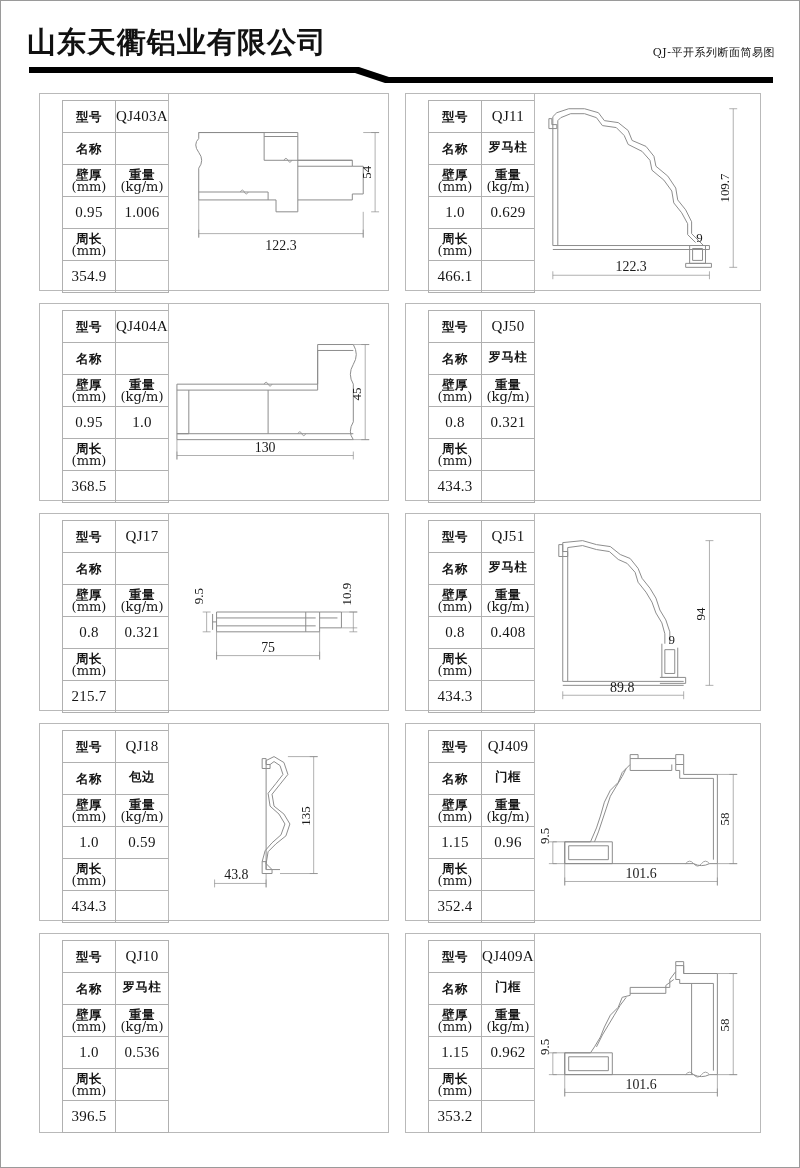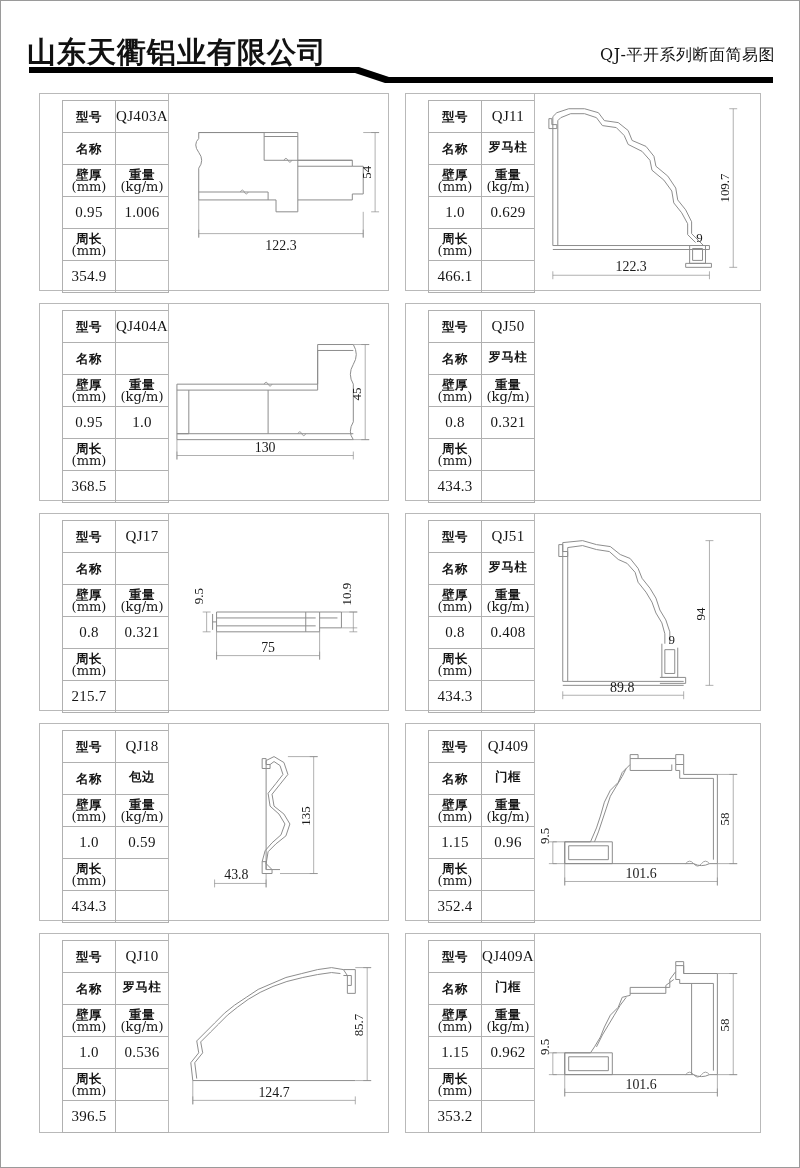--- a/index.html
+++ b/index.html
@@ -14,29 +14,29 @@
     position:absolute;left:0;top:0;width:800px;height:1168px;
     box-sizing:border-box;
     border:1px solid #9a9a9a;
     background:#fff;
   }
   
   .header{
     position:absolute;left:0;top:0;width:798px;height:86px;
   }
   .company{
-    position:absolute;left:26px;top:32px;
+    position:absolute;left:26px;top:22px;
     font-size:29px;font-weight:bold;letter-spacing:1px;
     color:#111;
     font-family:"DejaVu Serif","Liberation Serif",serif;
     white-space:nowrap;
   }
   .doc-title{
     position:absolute;right:24px;top:44px;
-    font-size:16px;color:#111;letter-spacing:.5px;
+    font-size:11px;color:#111;letter-spacing:.5px;
     font-family:"DejaVu Serif","Liberation Serif",serif;
     white-space:nowrap;
   }
   .rule{
     position:absolute;left:28px;top:66px;width:744px;height:16px;
   }
   
   .grid{
     position:absolute;left:0;top:88px;width:800px;
   }
@@ -697,47 +697,20 @@
               <span class="unit">(mm)</span>
             </td>
             <td></td>
           </tr>
           <tr>
             <td class="num">396.5</td>
             <td></td>
           </tr>
         </tbody>
           </table>
-        <div class="draw">
-          <svg viewBox="0 0 221 196">
-            <g fill="none" stroke="#8c8c8c" stroke-width="1">
-
-              <path d="M24,146 L22,128 L30,118 L28,106 L38,96 L46,88
-                       L56,78 L66,70 L78,62 L90,54 L104,48 L118,42
-                       L134,38 L150,34 L164,32 L176,34 L180,40 L180,50"></path>
-              <path d="M28,144 L26,128 L34,118 L32,107 L42,97 L50,89
-                       L59,80 L69,72 L80,64 L92,57 L105,51 L119,46
-                       L135,42 L150,39 L164,37 L173,38"></path>
-
-              <path d="M176,34 L188,34 L188,58 L180,58 L180,50 L184,50 L184,40 L176,40"></path>
-
-              <path d="M24,146 L188,146"></path>
-            </g>
-            <g stroke="#8c8c8c" stroke-width="0.7" fill="none">
-              <path d="M200,32 L200,146"></path>
-              <path d="M196,32 L204,32 M196,146 L204,146"></path>
-              <path d="M188,32 L204,32 M188,146 L204,146"></path>
-              <path d="M24,166 L188,166"></path>
-              <path d="M24,162 L24,170 M188,162 L188,170"></path>
-              <path d="M24,146 L24,170"></path>
-            </g>
-            <text class="dimtext" x="196" y="90" font-size="13" transform="rotate(-90 196 90)" text-anchor="middle">85.7</text>
-            <text class="dimtext" x="106" y="163" font-size="14" text-anchor="middle">124.7</text>
-          </svg>
-        </div>
       </div>
 
       <div class="cell right">
         <table class="spec">
           <tbody>
               <tr>
             <td class="lbl">型号</td>
             <td class="val num">QJ409A</td>
           </tr>
           <tr>

